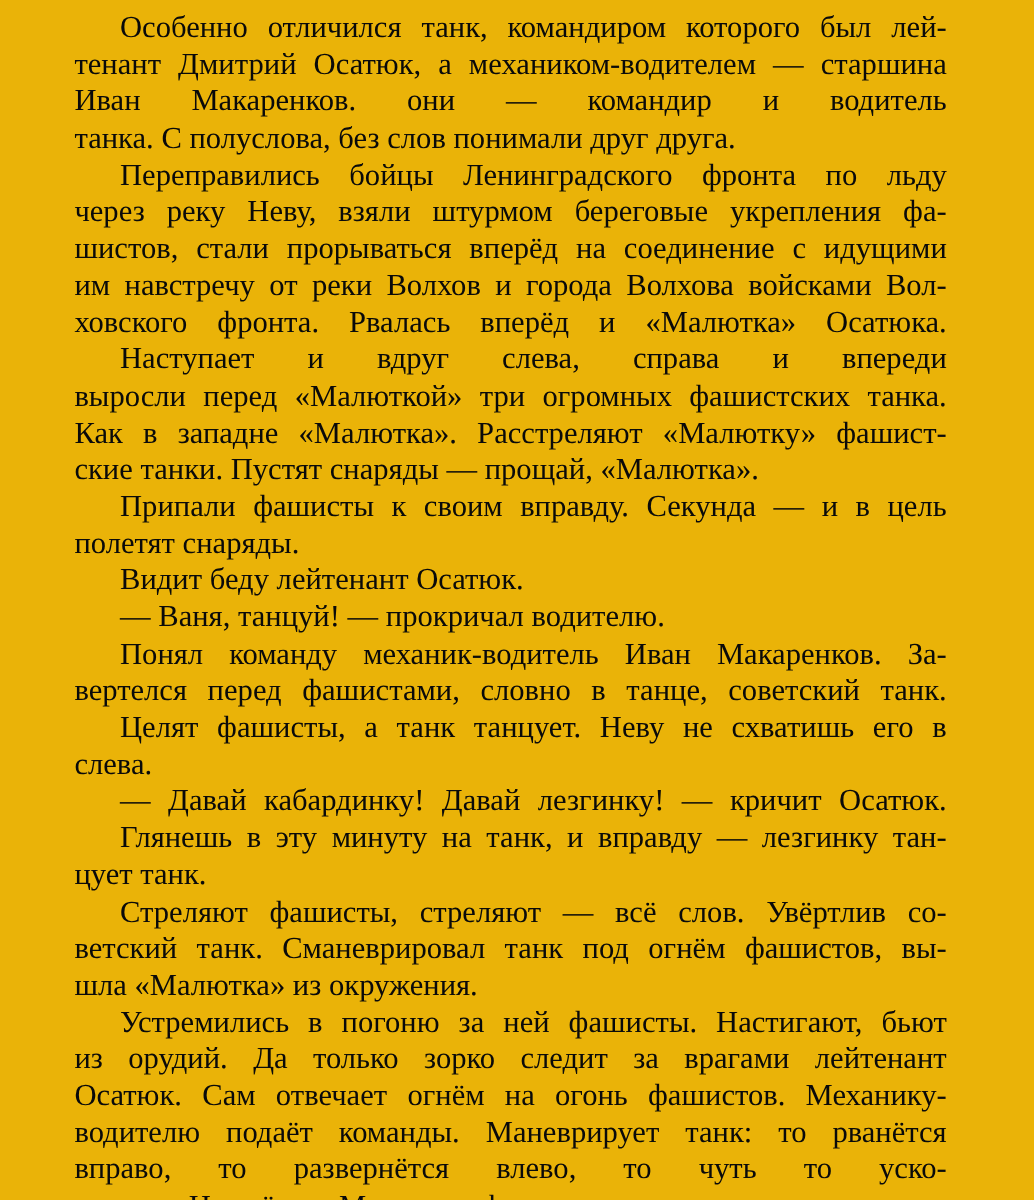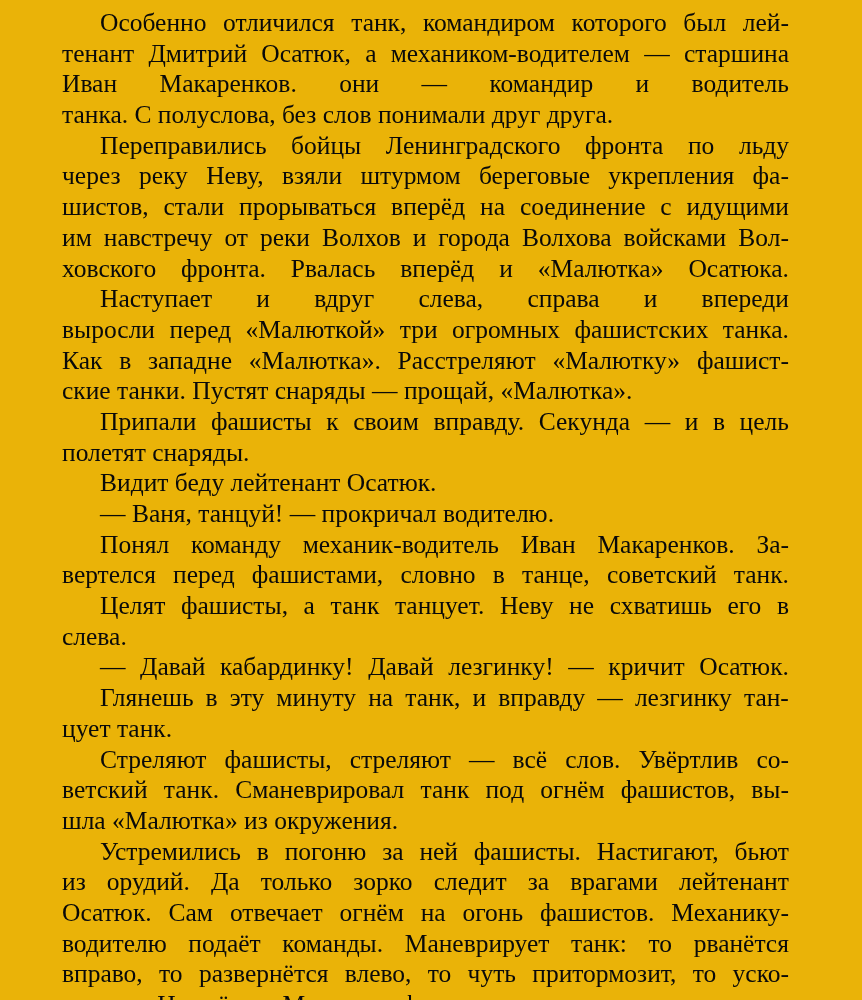--- a/index.html
+++ b/index.html
@@ -342,20 +342,19 @@
           <span class="w">то</span>
           <span class="w">рванётся</span>
         </span>
         <span class="line justify">
           <span class="w">вправо,</span>
           <span class="w">то</span>
           <span class="w">развернётся</span>
           <span class="w">влево,</span>
           <span class="w">то</span>
           <span class="w">чуть</span>
-          <span class="w">притормозит,</span>
           <span class="w">то</span>
           <span class="w">уско-</span>
         </span>
         <span class="line last">рит шаг. Не даётся «Малютка» фашистам в руки.</span>
       </p>
     </div>
 </div>
 
 </body></html>

